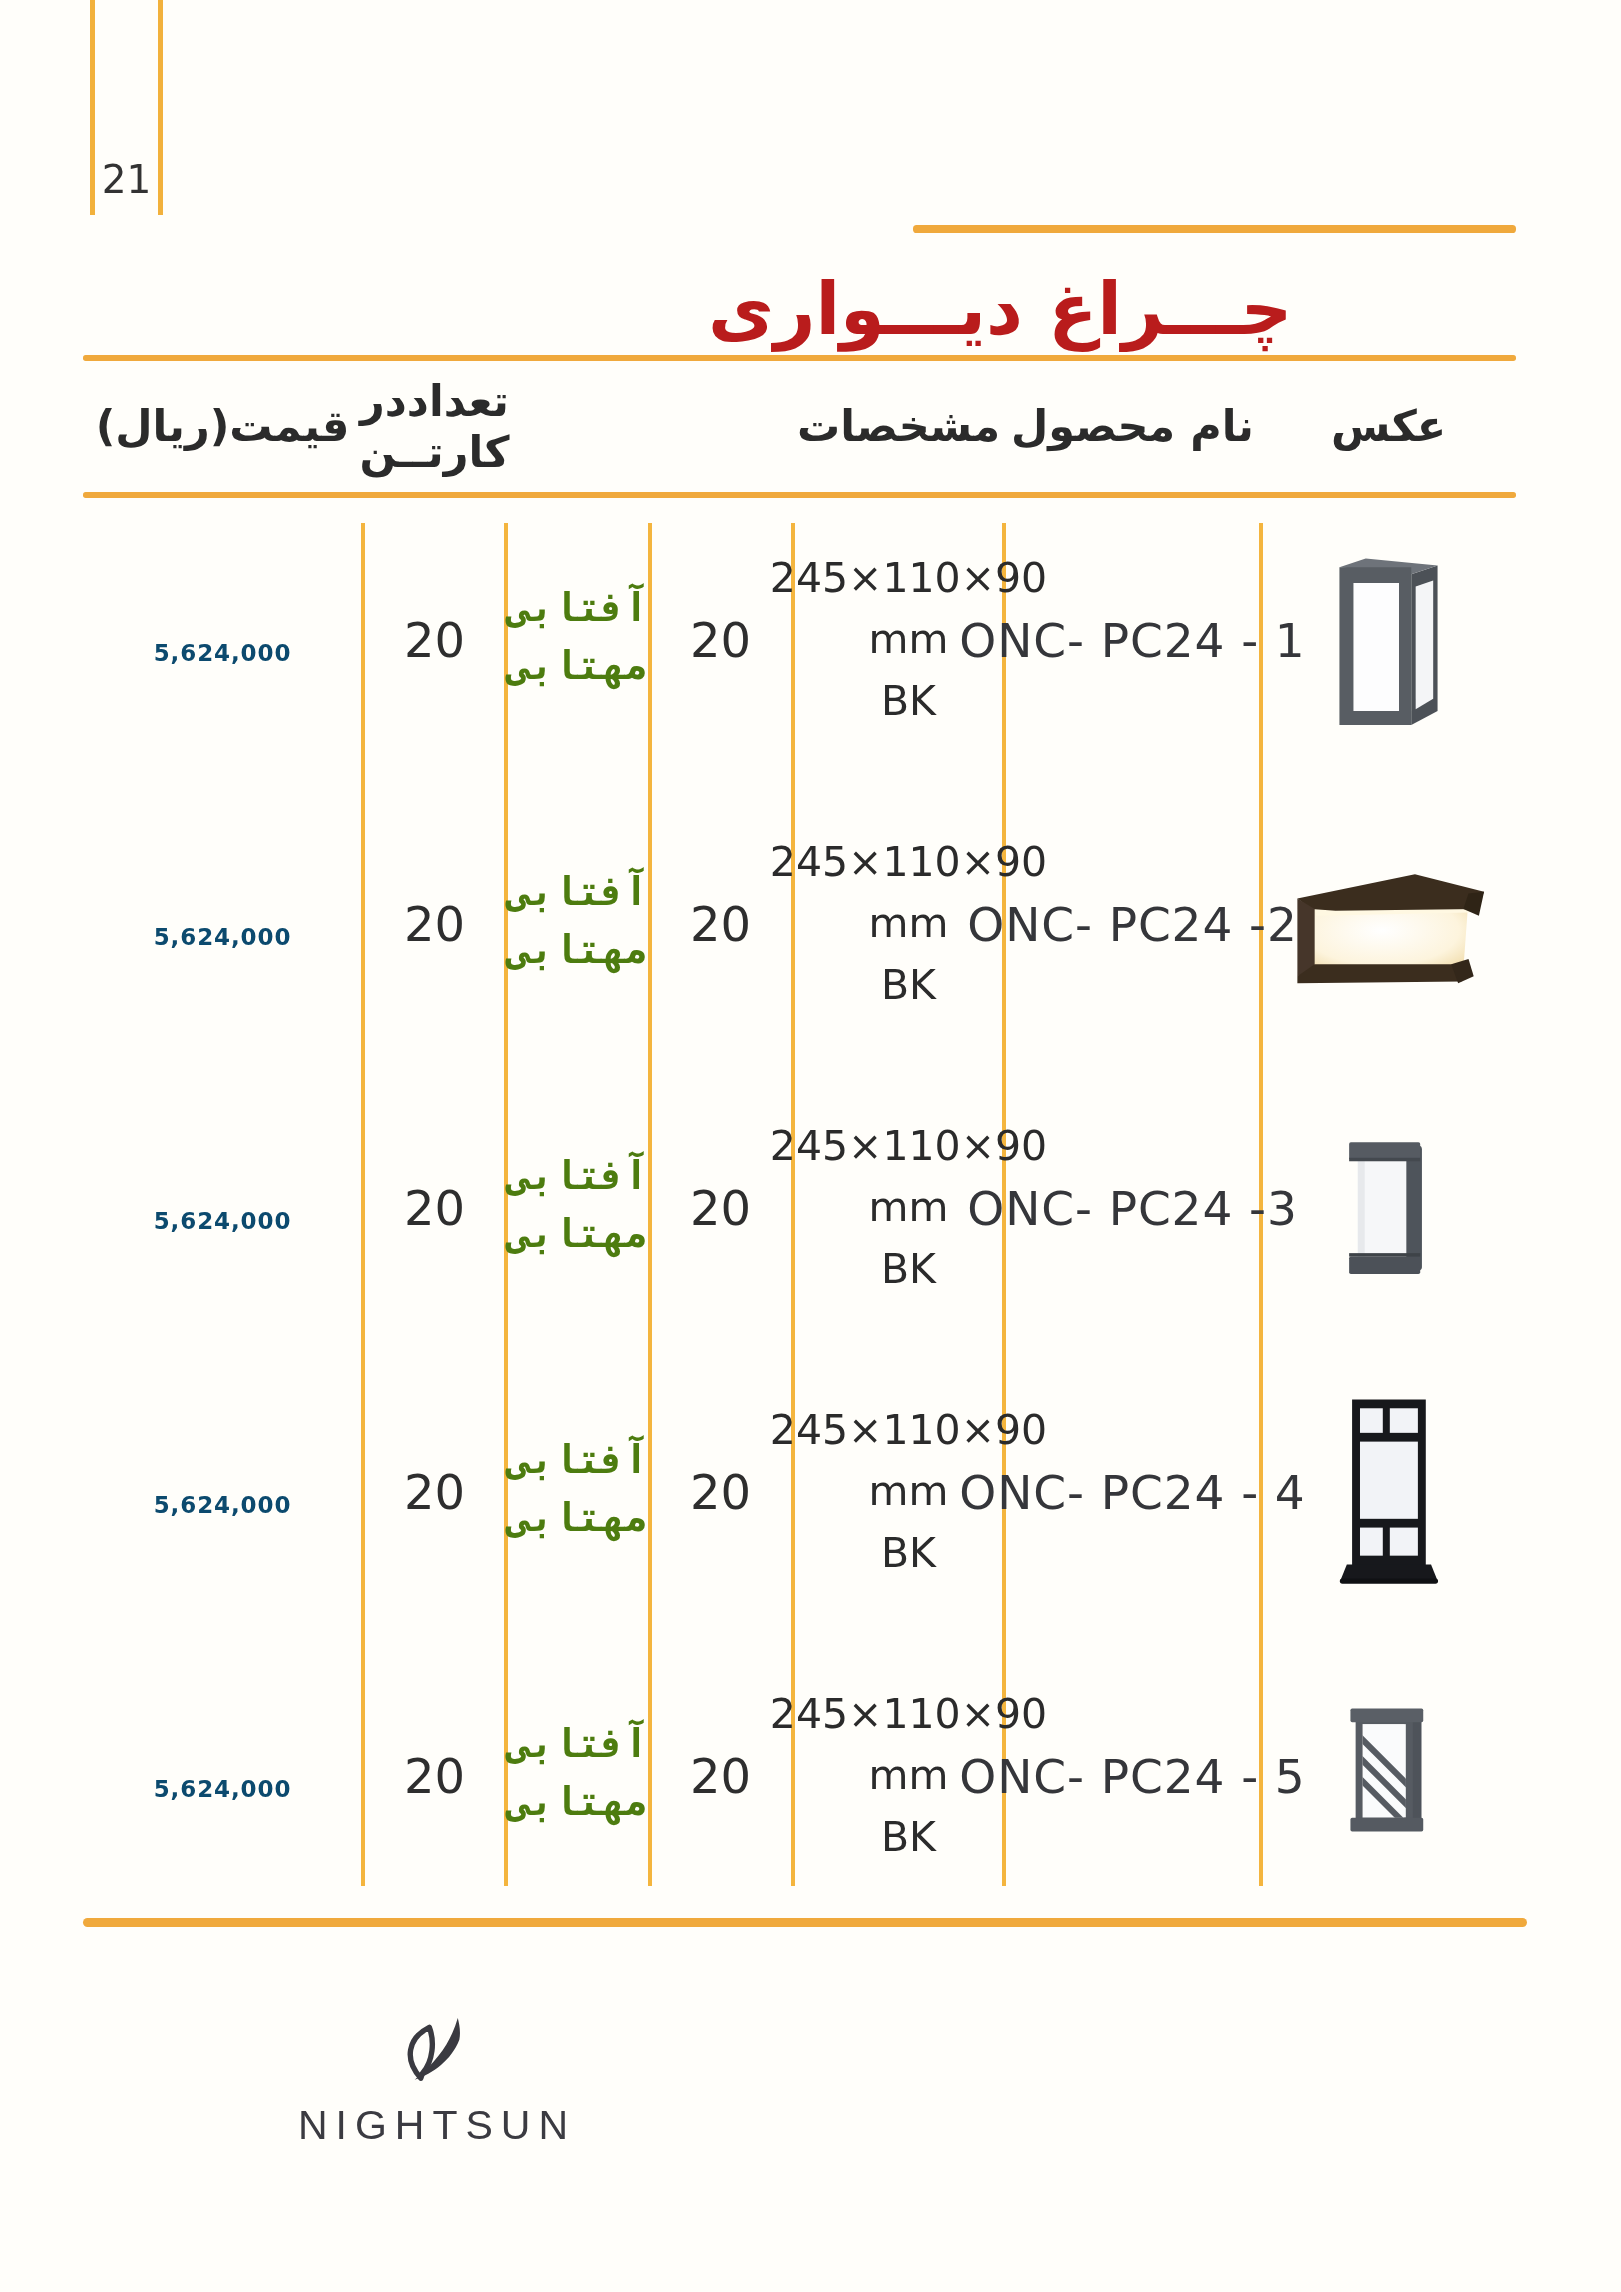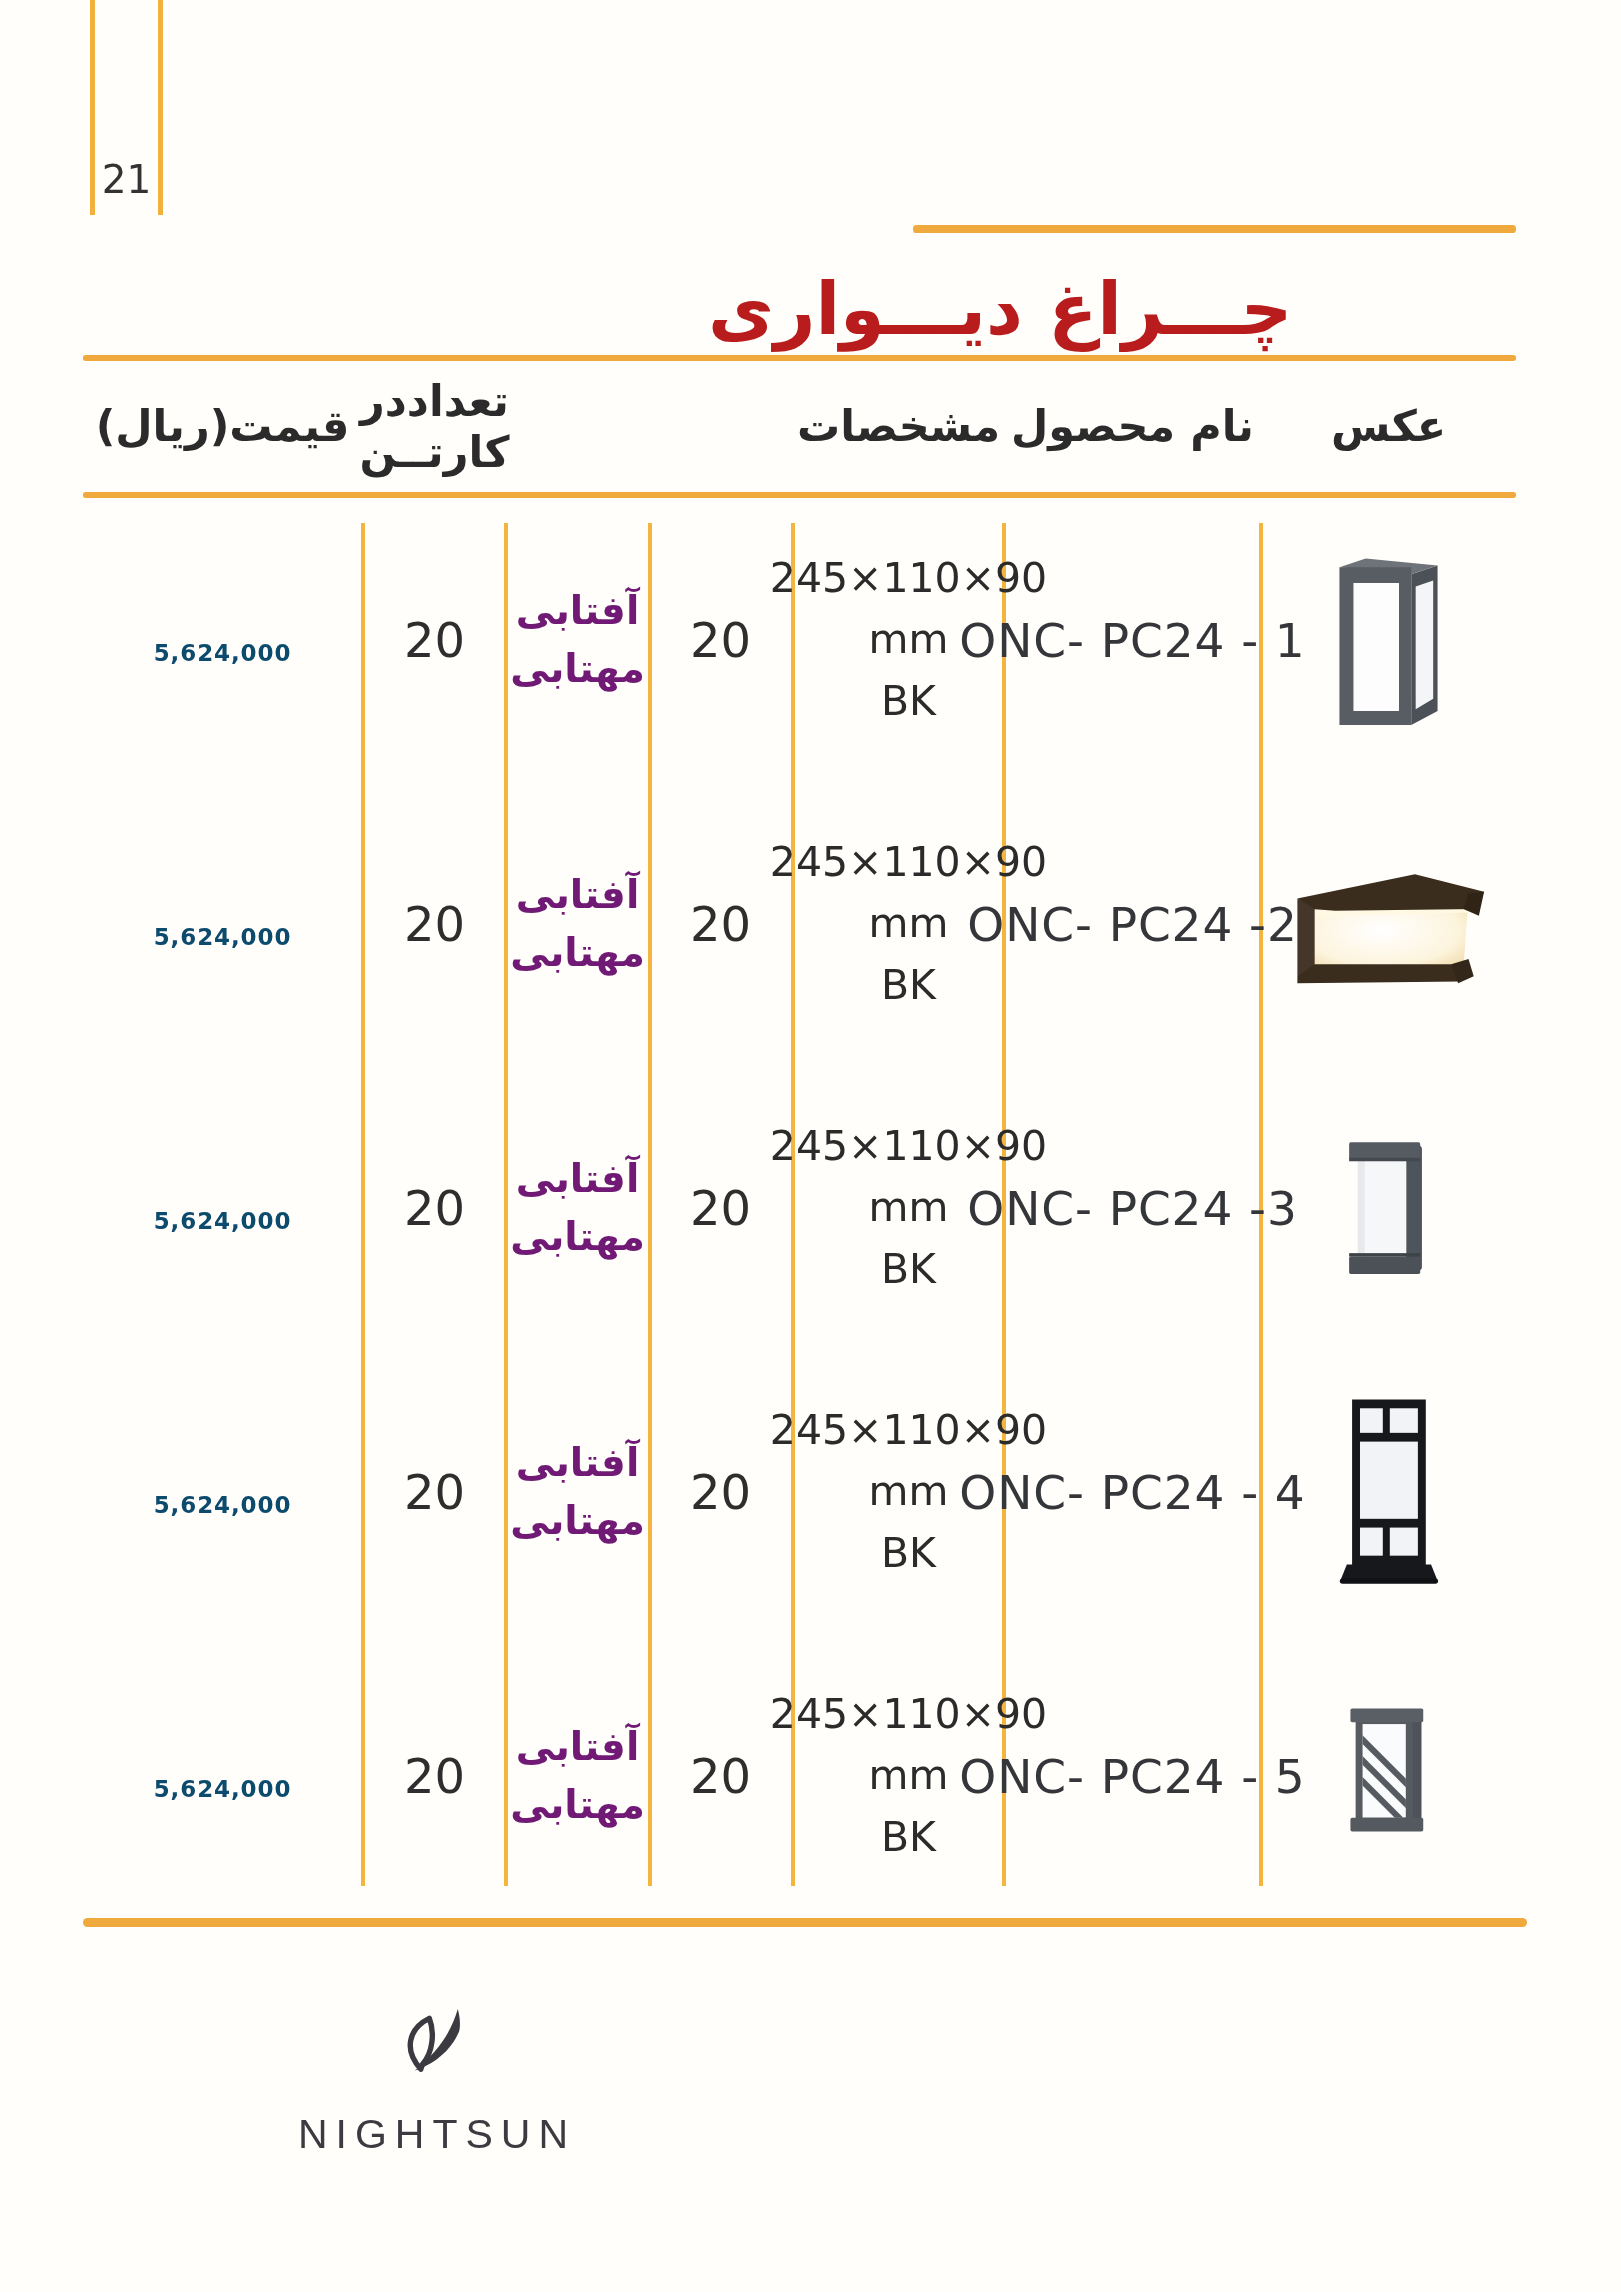--- a/index.html
+++ b/index.html
@@ -49,26 +49,26 @@
   }
   
   .tbody{position:absolute;left:0;top:498px;width:1621px;height:1420px;}
   .row{position:absolute;left:0;width:1621px;height:284px;}
   .cell{
     position:absolute;top:0;height:100%;
     display:flex;flex-direction:column;align-items:center;justify-content:center;
   }
   .price-text{font-size:23px;font-weight:600;color:#0c4a6e;letter-spacing:0.9px;margin-top:26px;}
   .num-text{font-size:48px;color:#2e2e2e;}
-  .light-text{direction:rtl;font-size:39px;font-weight:600;color:#701a75;line-height:1.5;text-align:center;}
+  .light-text{direction:rtl;font-size:39px;font-weight:600;color:#4d7c0f;line-height:1.5;text-align:center;font-family:Liberation Mono, monospace;}
   .specs-text{font-size:41px;color:#2b2b2b;line-height:1.5;text-align:center;margin-left:20px;}
   .name-text{font-size:47px;color:#35363a;letter-spacing:0.9px;white-space:nowrap;}
   
   .logo-wrap{position:absolute;left:258px;top:2006px;width:358px;height:152px;
-    display:flex;flex-direction:column;align-items:center;justify-content:space-between;}
+    display:flex;flex-direction:column;align-items:center;justify-content:center;}
   .logo-mark{width:90px;height:77px;}
   .brand-text{margin-top:10.7px;font-family:"Liberation Sans", sans-serif;
     font-size:41px;letter-spacing:8px;color:#3b3b41;}
   svg{display:block;}
 </style>
 </head>
 <body>
 
 <div class="corner-line" id="corner-line-1"></div>
 <div class="corner-line" id="corner-line-2"></div>

